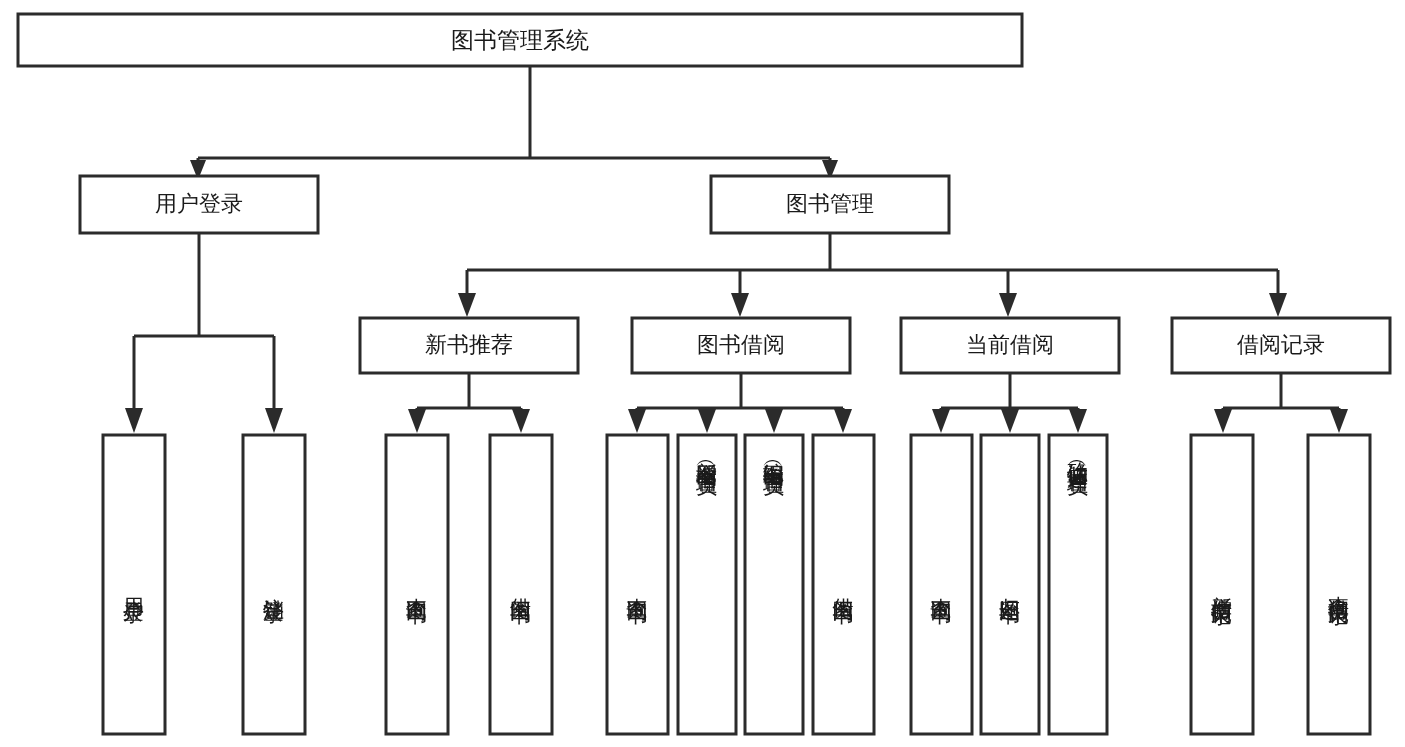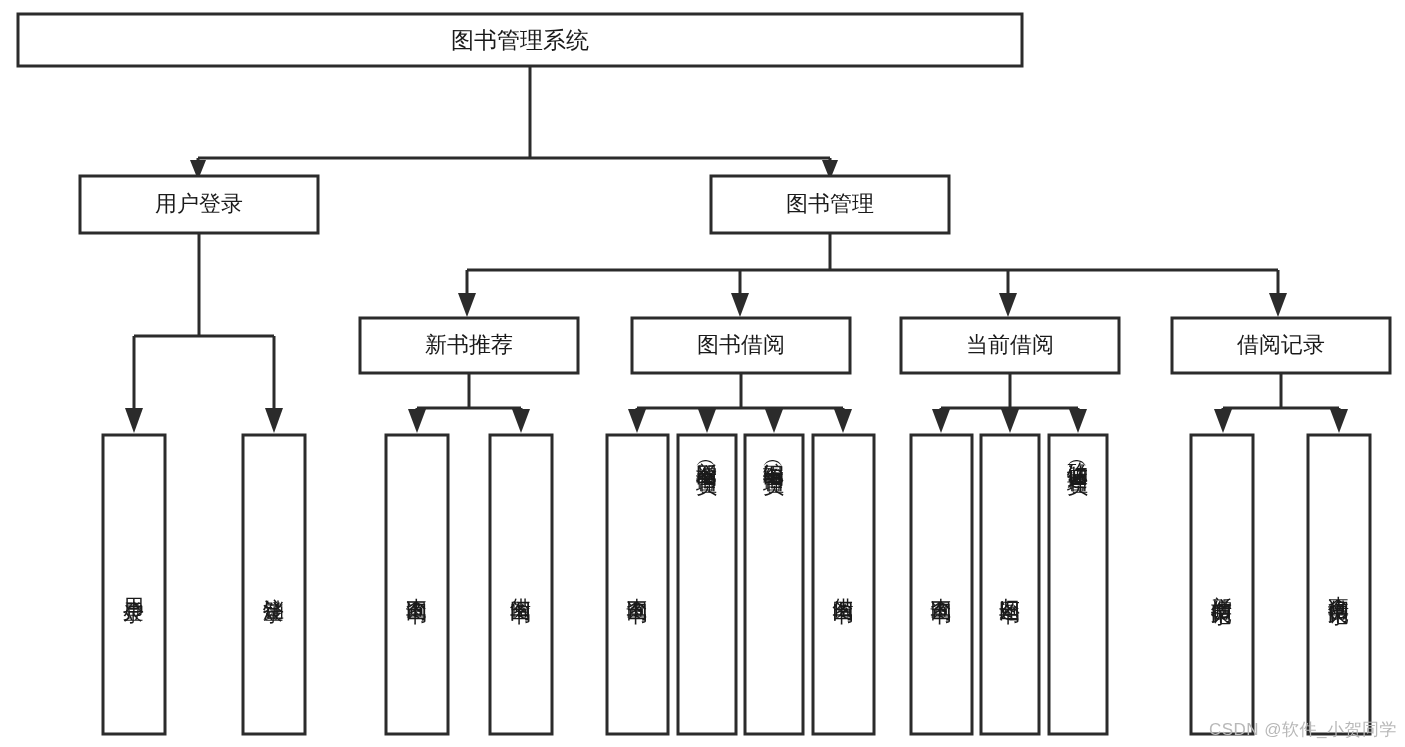--- a/index.html
+++ b/index.html
@@ -266,14 +266,13 @@
     <span class="leaf-label-wrap" style="height:auto; padding-top:10px;">确认归还（管理员）</span>
   </div>
 
   <div class="leaf-label-holder" style="left:1191px; top:435px; width:62px; height:299px;">
     <span class="leaf-label-wrap">新增借阅记录</span>
   </div>
   <div class="leaf-label-holder" style="left:1308px; top:435px; width:62px; height:299px;">
     <span class="leaf-label-wrap">查询借阅记录</span>
   </div>
 
-  <div id="watermark">CSDN @软件_小贺同学</div>
 </div>
 
 </body></html>

